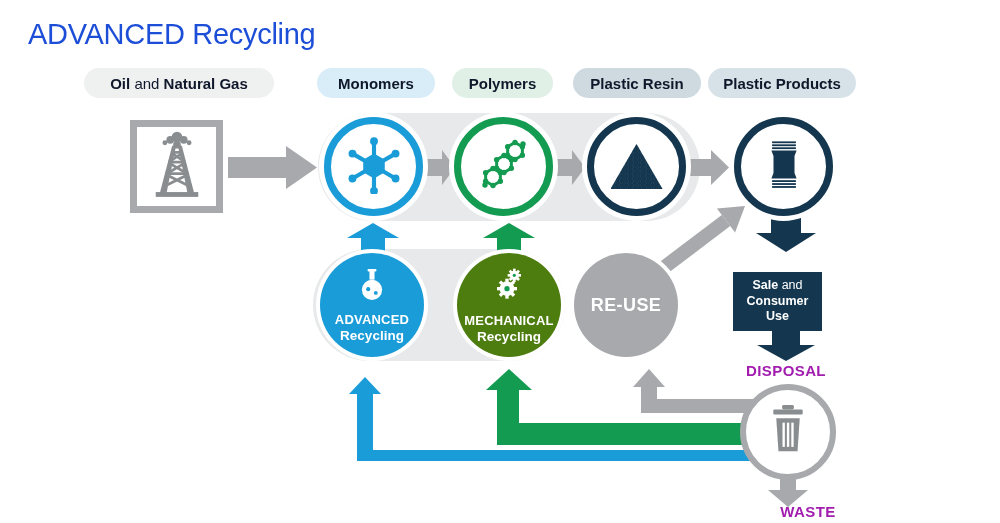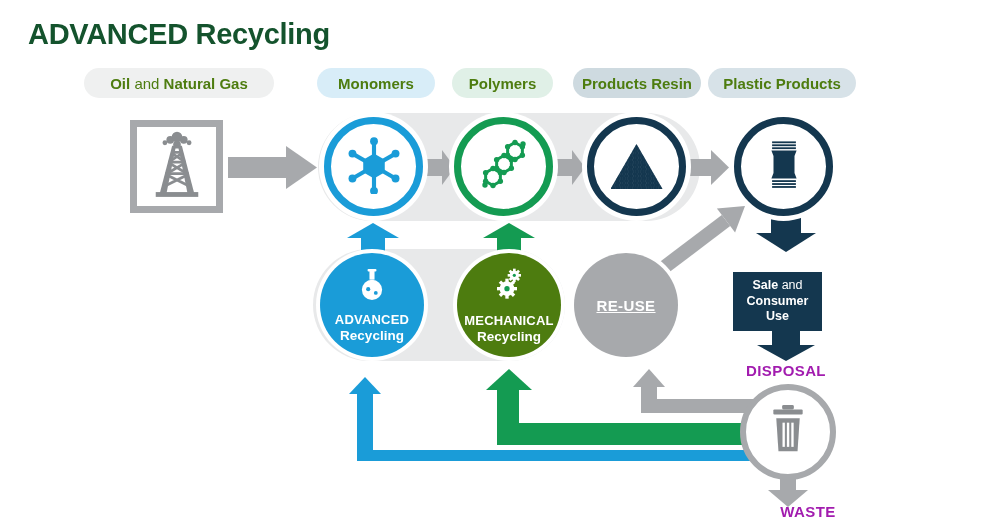--- a/index.html
+++ b/index.html
@@ -1,24 +1,24 @@
 <!DOCTYPE html>
 <html><head>
 <meta charset="utf-8">
 <style>
   html,body{margin:0;padding:0;background:#fff;}
   .canvas{
     position:relative;width:1000px;height:523px;background:#fff;overflow:hidden;
     font-family:"Liberation Sans","DejaVu Sans",sans-serif;
   }
   
-  .title{position:absolute;left:28px;top:18px;font-size:29px;font-weight:700;color:#14532d;letter-spacing:-0.3px;margin:0;}
+  .title{position:absolute;left:28px;top:18px;font-size:29px;font-weight:400;color:#1d4ed8;letter-spacing:-0.3px;margin:0;}
   
   .pill{position:absolute;top:68px;height:30px;border-radius:15px;display:flex;align-items:center;justify-content:center;
-        font-size:15px;font-weight:700;color:#4d7c0f;white-space:pre;z-index:3;}
+        font-size:15px;font-weight:700;color:#0f172a;white-space:pre;z-index:3;}
   .pill .normal{font-weight:400;}
   .pill-oil{left:84px;width:190px;background:#EFF0F0;}
   .pill-monomers{left:317px;width:118px;background:#D8EDF8;}
   .pill-polymers{left:452px;width:101px;background:#E0F0E7;}
   .pill-resin{left:573px;width:128px;background:#CEDAE0;}
   .pill-products{left:708px;width:148px;background:#D7E2E8;}
   
   .band{position:absolute;background:#E8E9EA;z-index:1;}
   .band1{left:318px;top:113px;width:382px;height:108px;border-radius:54px;}
   .band2{left:313px;top:249px;width:252px;height:112px;border-radius:56px;}
@@ -42,21 +42,21 @@
     background-size:5.2px 4.6px;background-position:0 0,2.6px 2.3px;}
   
   .pcircle{position:absolute;width:104px;height:104px;border-radius:50%;box-shadow:0 0 0 4px #fff;
            display:flex;flex-direction:column;align-items:center;justify-content:center;
            color:#fff;text-align:center;z-index:3;}
   .c-chemical{left:320px;top:253px;background:#1A9CD8;}
   .c-mechanical{left:457px;top:253px;background:#4d7c0f;}
   .c-reuse{left:574px;top:253px;background:#A7A9AC;}
   .pcircle .pl1{font-size:13px;font-weight:700;letter-spacing:0.2px;line-height:16px;}
   .pcircle .pl2{font-size:13.5px;font-weight:700;line-height:16px;}
-  .c-reuse .reuse-label{font-size:15px;font-weight:700;letter-spacing:0.4px;text-decoration:underline;}
+  .c-reuse .reuse-label{font-size:18px;font-weight:700;letter-spacing:0.4px;}
   .picon{margin-bottom:3px;}
   
   .sale-box{position:absolute;left:733px;top:272px;width:89px;height:59px;background:#14374F;color:#fff;
             display:flex;flex-direction:column;align-items:center;justify-content:center;
             font-size:12.5px;font-weight:700;line-height:15.5px;text-align:center;z-index:3;white-space:pre;}
   .sale-box .normal{font-weight:400;}
   
   .gray-label{position:absolute;color:#a21caf;font-size:15px;font-weight:800;letter-spacing:0.4px;
               text-align:center;z-index:3;}
   .lbl-disposal{left:726px;top:362px;width:120px;}
@@ -136,21 +136,21 @@
 
     <g fill="#A7A9AC">
       <rect x="780" y="468" width="16" height="24"></rect>
         <polygon points="768,490 808,490 788,507"></polygon>
     </g>
   </svg>
 
   <div class="pill pill-oil"><span>Oil</span><span class="normal"> and </span><span>Natural Gas</span></div>
   <div class="pill pill-polymers">Polymers</div>
   <div class="pill pill-monomers">Monomers</div>
-  <div class="pill pill-resin">Products Resin</div>
+  <div class="pill pill-resin">Plastic Resin</div>
   <div class="pill pill-products">Plastic Products</div>
 
   <div class="oil-square">
     <span>
       <svg width="58" height="70" viewBox="0 0 60 72" fill="#8A8D90">
         <circle cx="23" cy="10" r="4"></circle>
           <circle cx="30" cy="7" r="5.5"></circle>
           <circle cx="37" cy="10" r="4"></circle>
         <circle cx="30" cy="15" r="4"></circle>
           <circle cx="17.5" cy="13" r="2.5"></circle>

